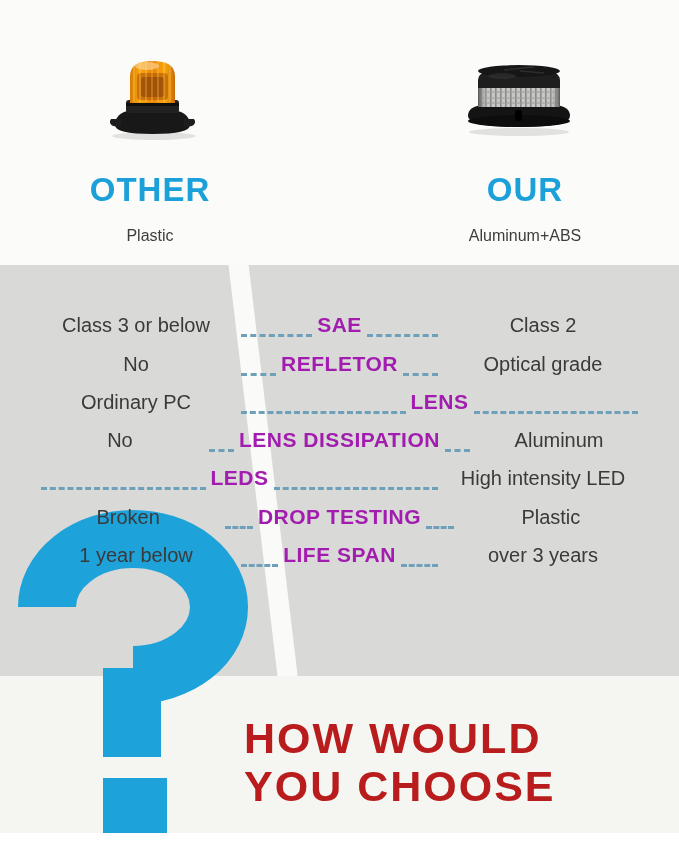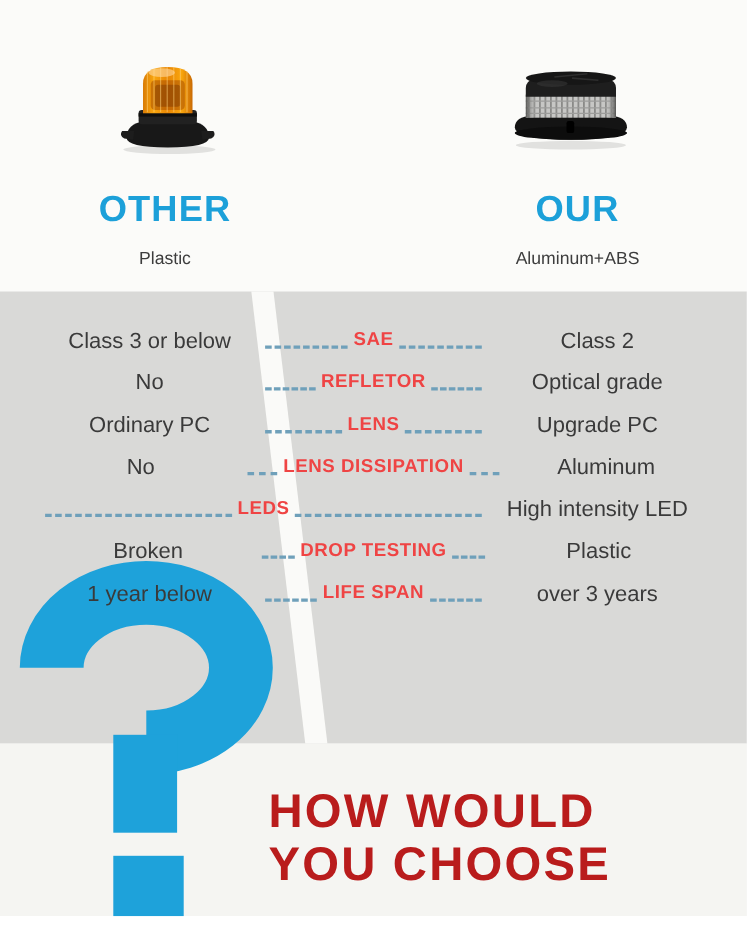--- a/index.html
+++ b/index.html
@@ -30,29 +30,29 @@
   .brand-other { left:55px;  top:172px; }
   .brand-our   { left:430px; top:172px; }
   .brand-title {
     font-size:33px; font-weight:bold; letter-spacing:1px; color:#1ca0d9;
     line-height:36px;
   }
   .brand-sub { font-size:16px; color:#3d3d3d; line-height:26px; margin-top:15px; }
   
   .comparison { position:absolute; left:0; top:299px; width:679px; z-index:2; }
   .comp-row {
-    display:flex; align-items:flex-start; height:38.3px; padding:0 36px;
+    display:flex; align-items:flex-end; height:38.3px; padding:0 36px;
   }
   .cell-left, .cell-right {
     flex:0 1 200px; text-align:center; white-space:nowrap;
     font-size:20px; color:#3a3a3a;
   }
   .cell-mid {
     flex:0 0 auto; text-align:center; white-space:nowrap;
-    font-size:17px; font-weight:bold; color:#ef4444; letter-spacing:0.5px;
+    font-size:21px; font-weight:bold; color:#a21caf; letter-spacing:0.5px;
   }
   .leader {
     flex:1 1 30px; min-width:8px; height:15px; margin:0 5px;
     border-bottom:3px dashed #6fa0ba;
   }
   
   .qmark { position:absolute; left:0; top:490px; z-index:1; }
   
   .choose {
     position:absolute; left:244px; top:714px; z-index:2;
@@ -164,21 +164,20 @@
       <span class="cell-mid">REFLETOR</span>
       <span class="leader"></span>
       <span class="cell-right">Optical grade</span>
     </div>
 
     <div class="comp-row">
       <span class="cell-left">Ordinary PC</span>
       <span class="leader"></span>
       <span class="cell-mid">LENS</span>
       <span class="leader"></span>
-      <span class="cell-right">Upgrade PC</span>
     </div>
 
     <div class="comp-row">
       <span class="cell-left">No</span>
       <span class="leader"></span>
       <span class="cell-mid">LENS DISSIPATION</span>
       <span class="leader"></span>
       <span class="cell-right">Aluminum</span>
     </div>
 

